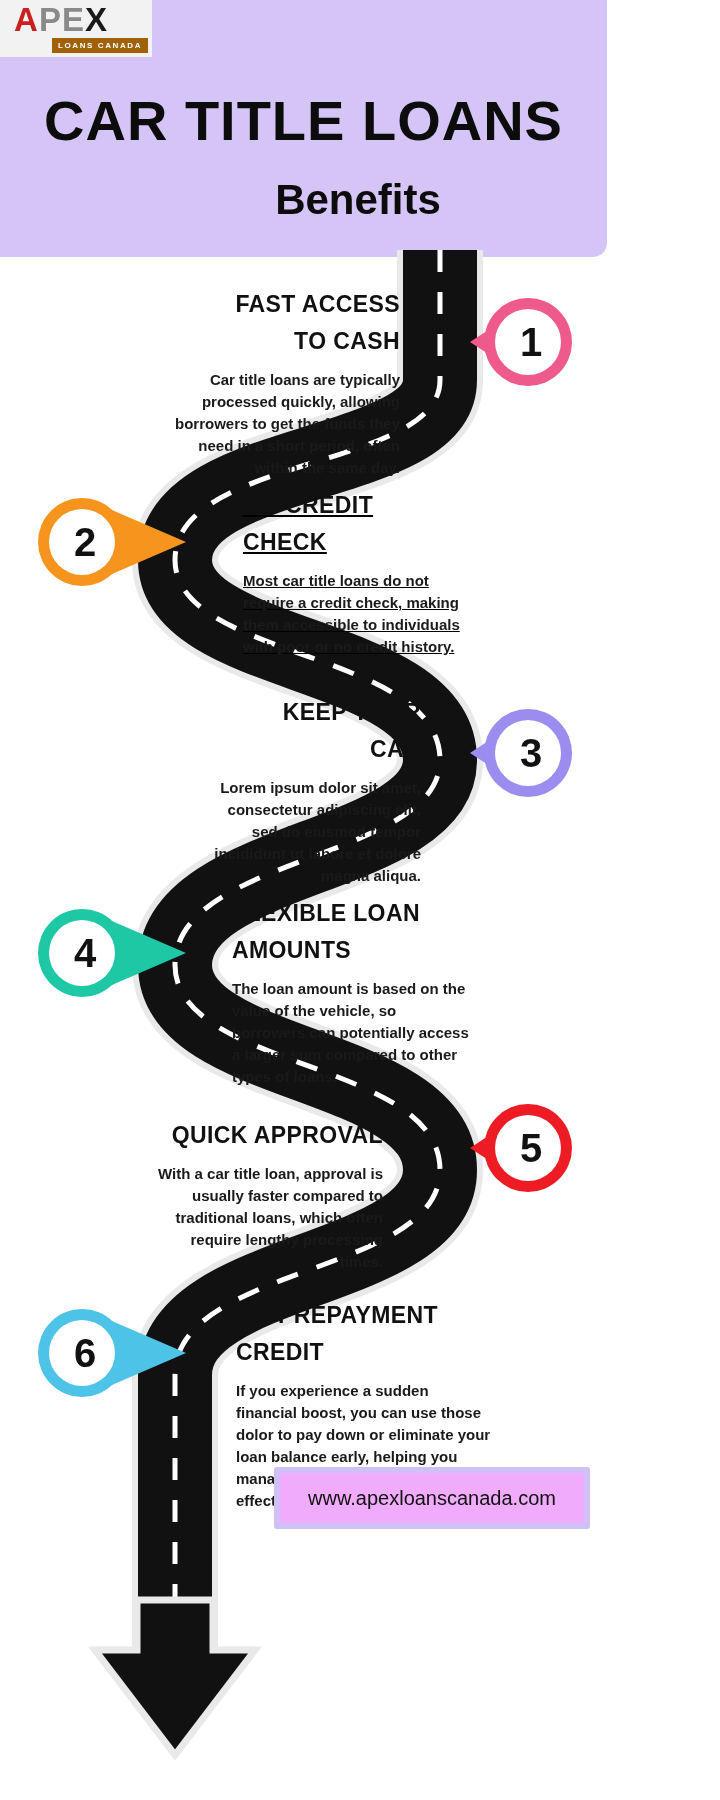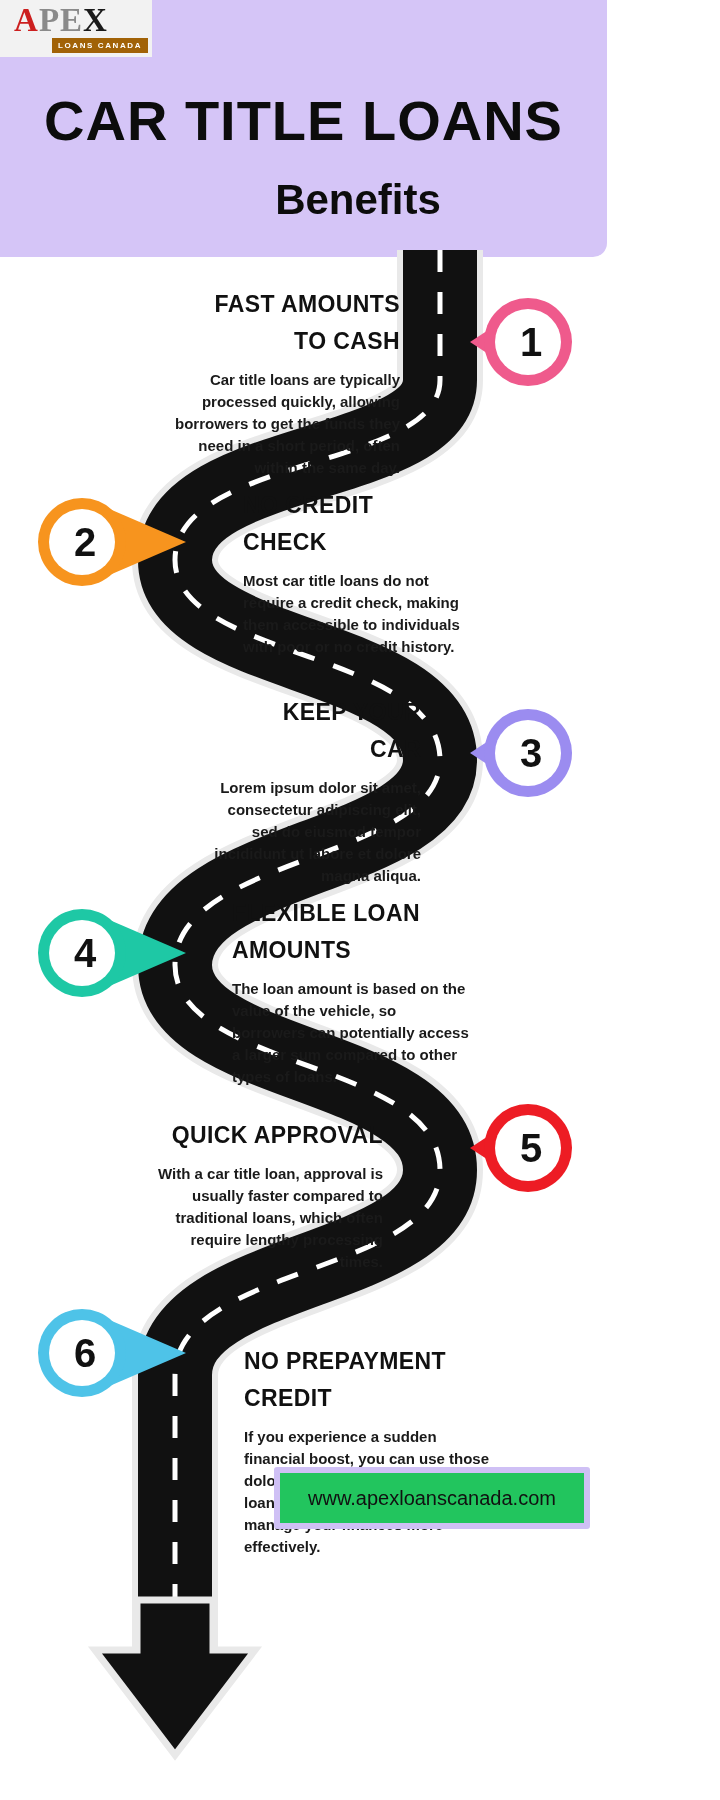--- a/index.html
+++ b/index.html
@@ -36,21 +36,21 @@
     height: 57px;
     background: #f2f2f2;
     overflow: hidden;
   }
   .logo-apex {
     position: absolute;
     left: 0;
     top: 2px;
     width: 122px;
     height: 36px;
-    font-family: Liberation Serif, serif;
+    font-family: Liberation Sans, sans-serif;
     font-weight: bold;
     font-size: 33px;
     letter-spacing: 1px;
     line-height: 36px;
     text-align: center;
     white-space: nowrap;
   }
   .logo-a  { color: #cc1f1f; }
   .logo-p  { color: #8a8a8a; }
   .logo-e  { color: #8a8a8a; }
@@ -146,21 +146,21 @@
   .align-right { text-align: right; }
   .align-left  { text-align: left; }
 
   
   .footer-box {
     position: absolute;
     left: 274px;
     top: 1467px;
     width: 316px;
     height: 62px;
-    background: #22c55e;
+    background: #f0abfc;
     border: 6px solid #cfc0f5;
     border-radius: 3px;
     box-sizing: border-box;
   }
   .footer-url {
     position: absolute;
     left: 0;
     top: 0;
     width: 304px;
     height: 50px;
@@ -256,26 +256,26 @@
   <div class="pin left" style="left:26px; top:1305px;">
     <svg class="pin-svg" width="160" height="96" viewBox="0 0 160 96">
       <path d="M 160 48 L 72 10 L 72 86 Z" fill="#4ec3e8"></path>
       <circle cx="56" cy="48" r="44" fill="#4ec3e8"></circle>
       <circle cx="56" cy="48" r="33" fill="#ffffff"></circle>
     </svg>
     <div class="pin-num" style="left:22px;">6</div>
   </div>
 
   <div class="block align-right" style="left:175px; top:286px; width:225px;">
-    <div class="b-title">FAST AMOUNTS</div>
+    <div class="b-title">FAST ACCESS</div>
     <div class="b-title">TO CASH</div>
     <div class="b-body">Car title loans are typically processed quickly, allowing borrowers to get the funds they need in a short period, often within the same day.</div>
   </div>
 
-  <div class="block align-left" style="left:243px; top:487px; width:225px;">
+  <div class="block align-left" style="left:243px; top:487px; width:225px;text-decoration:underline;">
     <div class="b-title">NO CREDIT</div>
     <div class="b-title">CHECK</div>
     <div class="b-body">Most car title loans do not require a credit check, making them accessible to individuals with poor or no credit history.</div>
   </div>
 
   <div class="block align-right" style="left:185px; top:694px; width:215px;margin-left:21px;">
     <div class="b-title">KEEP YOUR</div>
     <div class="b-title">CAR</div>
     <div class="b-body">Lorem ipsum dolor sit amet, consectetur adipiscing elit, sed do eiusmod tempor incididunt ut labore et dolore magna aliqua.</div>
   </div>
@@ -284,21 +284,21 @@
     <div class="b-title">FLEXIBLE LOAN</div>
     <div class="b-title">AMOUNTS</div>
     <div class="b-body">The loan amount is based on the value of the vehicle, so borrowers can potentially access a larger sum compared to other types of loans.</div>
   </div>
 
   <div class="block align-right" style="left:150px; top:1117px; width:233px;">
     <div class="b-title">QUICK APPROVAL</div>
     <div class="b-body">With a car title loan, approval is usually faster compared to traditional loans, which often require lengthy processing times.</div>
   </div>
 
-  <div class="block align-left" style="left:244px; top:1297px; width:255px;margin-top:46px;">
+  <div class="block align-left" style="left:236px; top:1297px; width:255px;">
     <div class="b-title">NO PREPAYMENT</div>
     <div class="b-title">CREDIT</div>
     <div class="b-body">If you experience a sudden financial boost, you can use those dolor to pay down or eliminate your loan balance early, helping you manage your finances more effectively.</div>
   </div>
 
   <div class="footer-box">
     <div class="footer-url">www.apexloanscanada.com</div>
   </div>
 
 </div>

